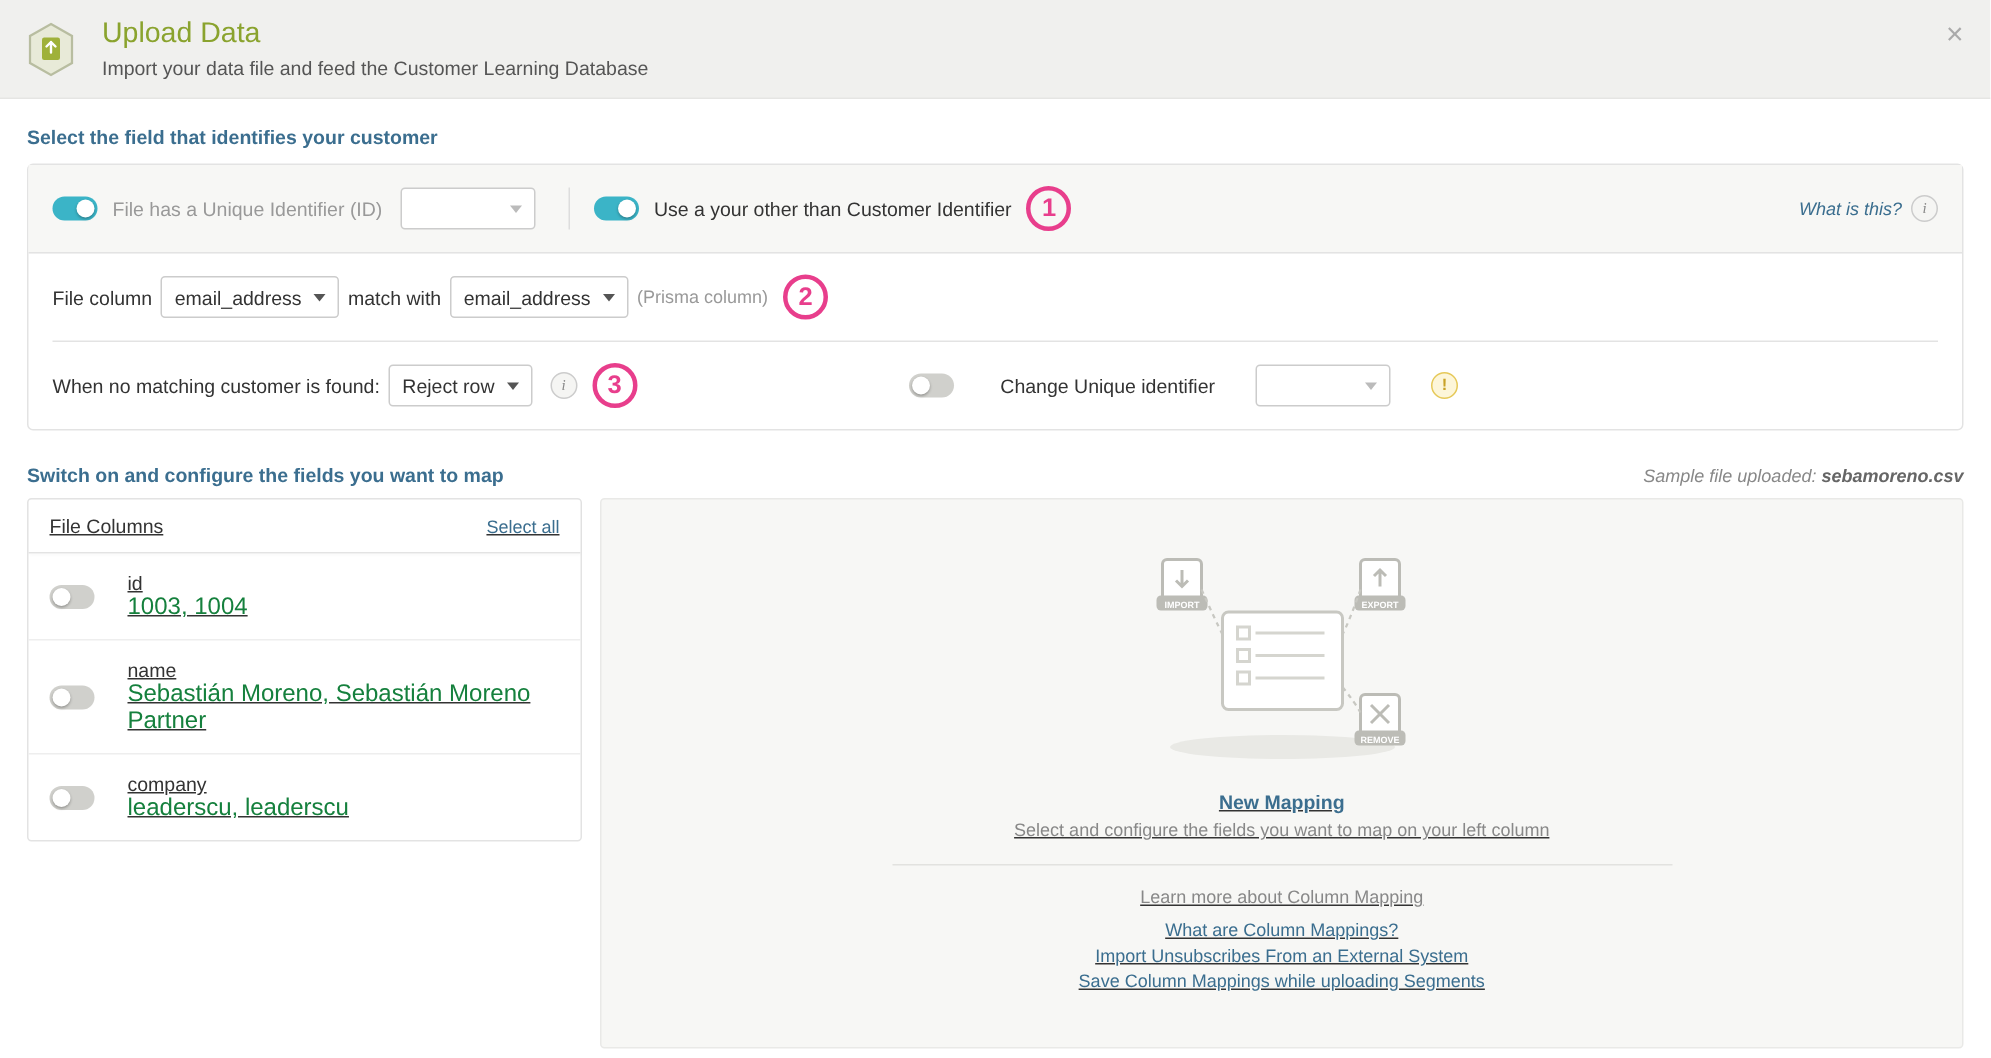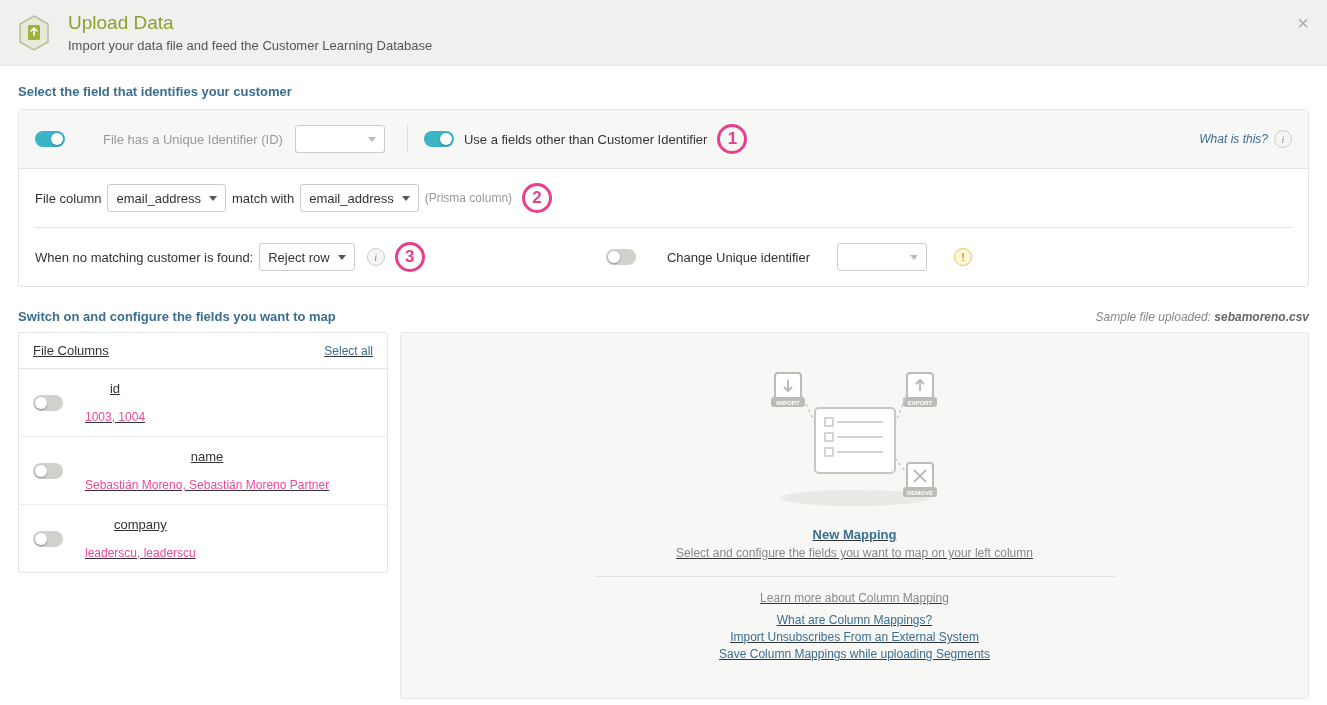--- a/index.html
+++ b/index.html
@@ -15,21 +15,21 @@
   .panel-row { display: flex; align-items: center; padding: 14px 16px; position: relative; }
   .panel-row.top { background: #f7f7f5; border-bottom: 1px solid #e3e3e3; }
   .panel-row.mid { border-bottom: 1px solid #e3e3e3; margin: 0 16px; padding: 14px 0; }
   .panel-row.bot { padding: 14px 16px; }
   .toggle { width: 30px; height: 16px; border-radius: 8px; position: relative; display: inline-block; margin-right: 10px; flex-shrink: 0; }
   .toggle::after { content: ""; width: 12px; height: 12px; border-radius: 50%; background: #fff; position: absolute; top: 2px; box-shadow: 0 1px 2px rgba(0,0,0,0.3); }
   .toggle.on { background: #3bb4c7; }
   .toggle.on::after { right: 2px; }
   .toggle.off { background: #d0d0cc; }
   .toggle.off::after { left: 2px; }
-  .label-muted { color: #999; font-size: 13px; margin-left: 28px; }
+  .label-muted { color: #999; font-size: 13px; }
   .label-norm { color: #333; font-size: 13px; }
   .select { display: inline-flex; align-items: center; justify-content: space-between; border: 1px solid #ccc; border-radius: 3px; background: #fff; height: 28px; padding: 0 8px; min-width: 90px; margin: 0 6px; cursor: pointer; }
   .select .caret { margin-left: 8px; }
   .caret { width: 0; height: 0; border-left: 4px solid transparent; border-right: 4px solid transparent; border-top: 5px solid #555; display: inline-block; }
   .caret.muted { border-top-color: #bbb; }
   .divider-v { width: 1px; height: 28px; background: #ddd; margin: 0 16px; }
   .what { color: #3b6e8f; font-style: italic; font-size: 12px; margin-right: 6px; }
   .info-icon { width: 18px; height: 18px; border-radius: 50%; border: 1px solid #ccc; display: inline-flex; align-items: center; justify-content: center; font-size: 10px; color: #888; background: #f5f5f3; font-style: italic; font-family: serif; }
   .warn-icon { width: 18px; height: 18px; border-radius: 50%; border: 1px solid #e6c95a; background: #fdf6d9; display: inline-flex; align-items: center; justify-content: center; font-size: 11px; color: #c9a227; font-weight: bold; }
   .right-abs { margin-left: auto; display: flex; align-items: center; }
@@ -38,23 +38,23 @@
   .subheader-row { display: flex; align-items: baseline; justify-content: space-between; margin-bottom: 8px; }
   .file-info { color: #888; font-style: italic; font-size: 12px; }
   .file-info b { font-weight: 600; color: #666; font-style: italic; }
   .layout { display: flex; gap: 12px; align-items: flex-start; text-decoration: underline; }
   .col-left { width: 370px; border: 1px solid #e3e3e3; border-radius: 3px; background: #fff; }
   .col-left-head { display: flex; justify-content: space-between; align-items: center; padding: 10px 14px; border-bottom: 1px solid #e3e3e3; box-shadow: 0 1px 2px rgba(0,0,0,0.03); }
   .col-left-head .title { font-size: 13px; color: #333; }
   .link { color: #3b6e8f; font-size: 12px; cursor: pointer; }
   .field-row { display: flex; align-items: center; padding: 12px 14px; border-bottom: 1px solid #eee; }
   .field-row:last-child { border-bottom: none; }
-  .field-text { margin-left: 12px; text-align: center; }
+  .field-text { margin-left: 12px; }
   .field-text .name { color: #333; font-size: 13px; }
-  .field-text .sample { color: #ec4899; font-size: 12px; margin-top: 14px; }
+  .field-text .sample { color: #15803d; font-size: 16px; margin-top: 0; }
   .col-right { flex: 1; background: #f7f7f5; border: 1px solid #e9e9e7; border-radius: 3px; min-height: 350px; padding: 30px 40px 34px; text-align: center; }
   .illus { margin: 0 auto 14px; display: block; }
   .new-title { color: #3b6e8f; font-weight: 600; font-size: 13px; margin-bottom: 4px; }
   .new-sub { color: #888; font-size: 12px; margin-bottom: 16px; }
   hr.sep { border: none; border-top: 1px solid #e2e2df; margin: 0 auto 14px; width: 520px; }
   .learn { color: #888; font-size: 12px; margin-bottom: 8px; }
   .links-block a { display: block; color: #3b6e8f; font-size: 12px; margin: 3px 0; cursor: pointer; text-decoration: none; }
   .gap-right { margin-right: 6px; }
 </style>
 </head>
@@ -79,21 +79,21 @@
   <div class="panel">
     <div class="panel-row top">
       <span class="toggle on"></span>
       <span class="label-muted gap-right">File has a Unique Identifier (ID)</span>
       <div class="select" style="min-width:90px">
         <span></span>
           <span class="caret muted"></span>
       </div>
       <div class="divider-v"></div>
       <span class="toggle on"></span>
-      <span class="label-norm">Use a fields other than Customer Identifier</span>
+      <span class="label-norm">Use a your other than Customer Identifier</span>
       <span class="annot">1</span>
       <div class="right-abs">
         <span class="what">What is this?</span>
         <span class="info-icon">i</span>
       </div>
     </div>
     <div class="panel-row mid">
       <span class="label-norm">File column</span>
       <div class="select" style="min-width:110px">
         <span>email_address</span>

